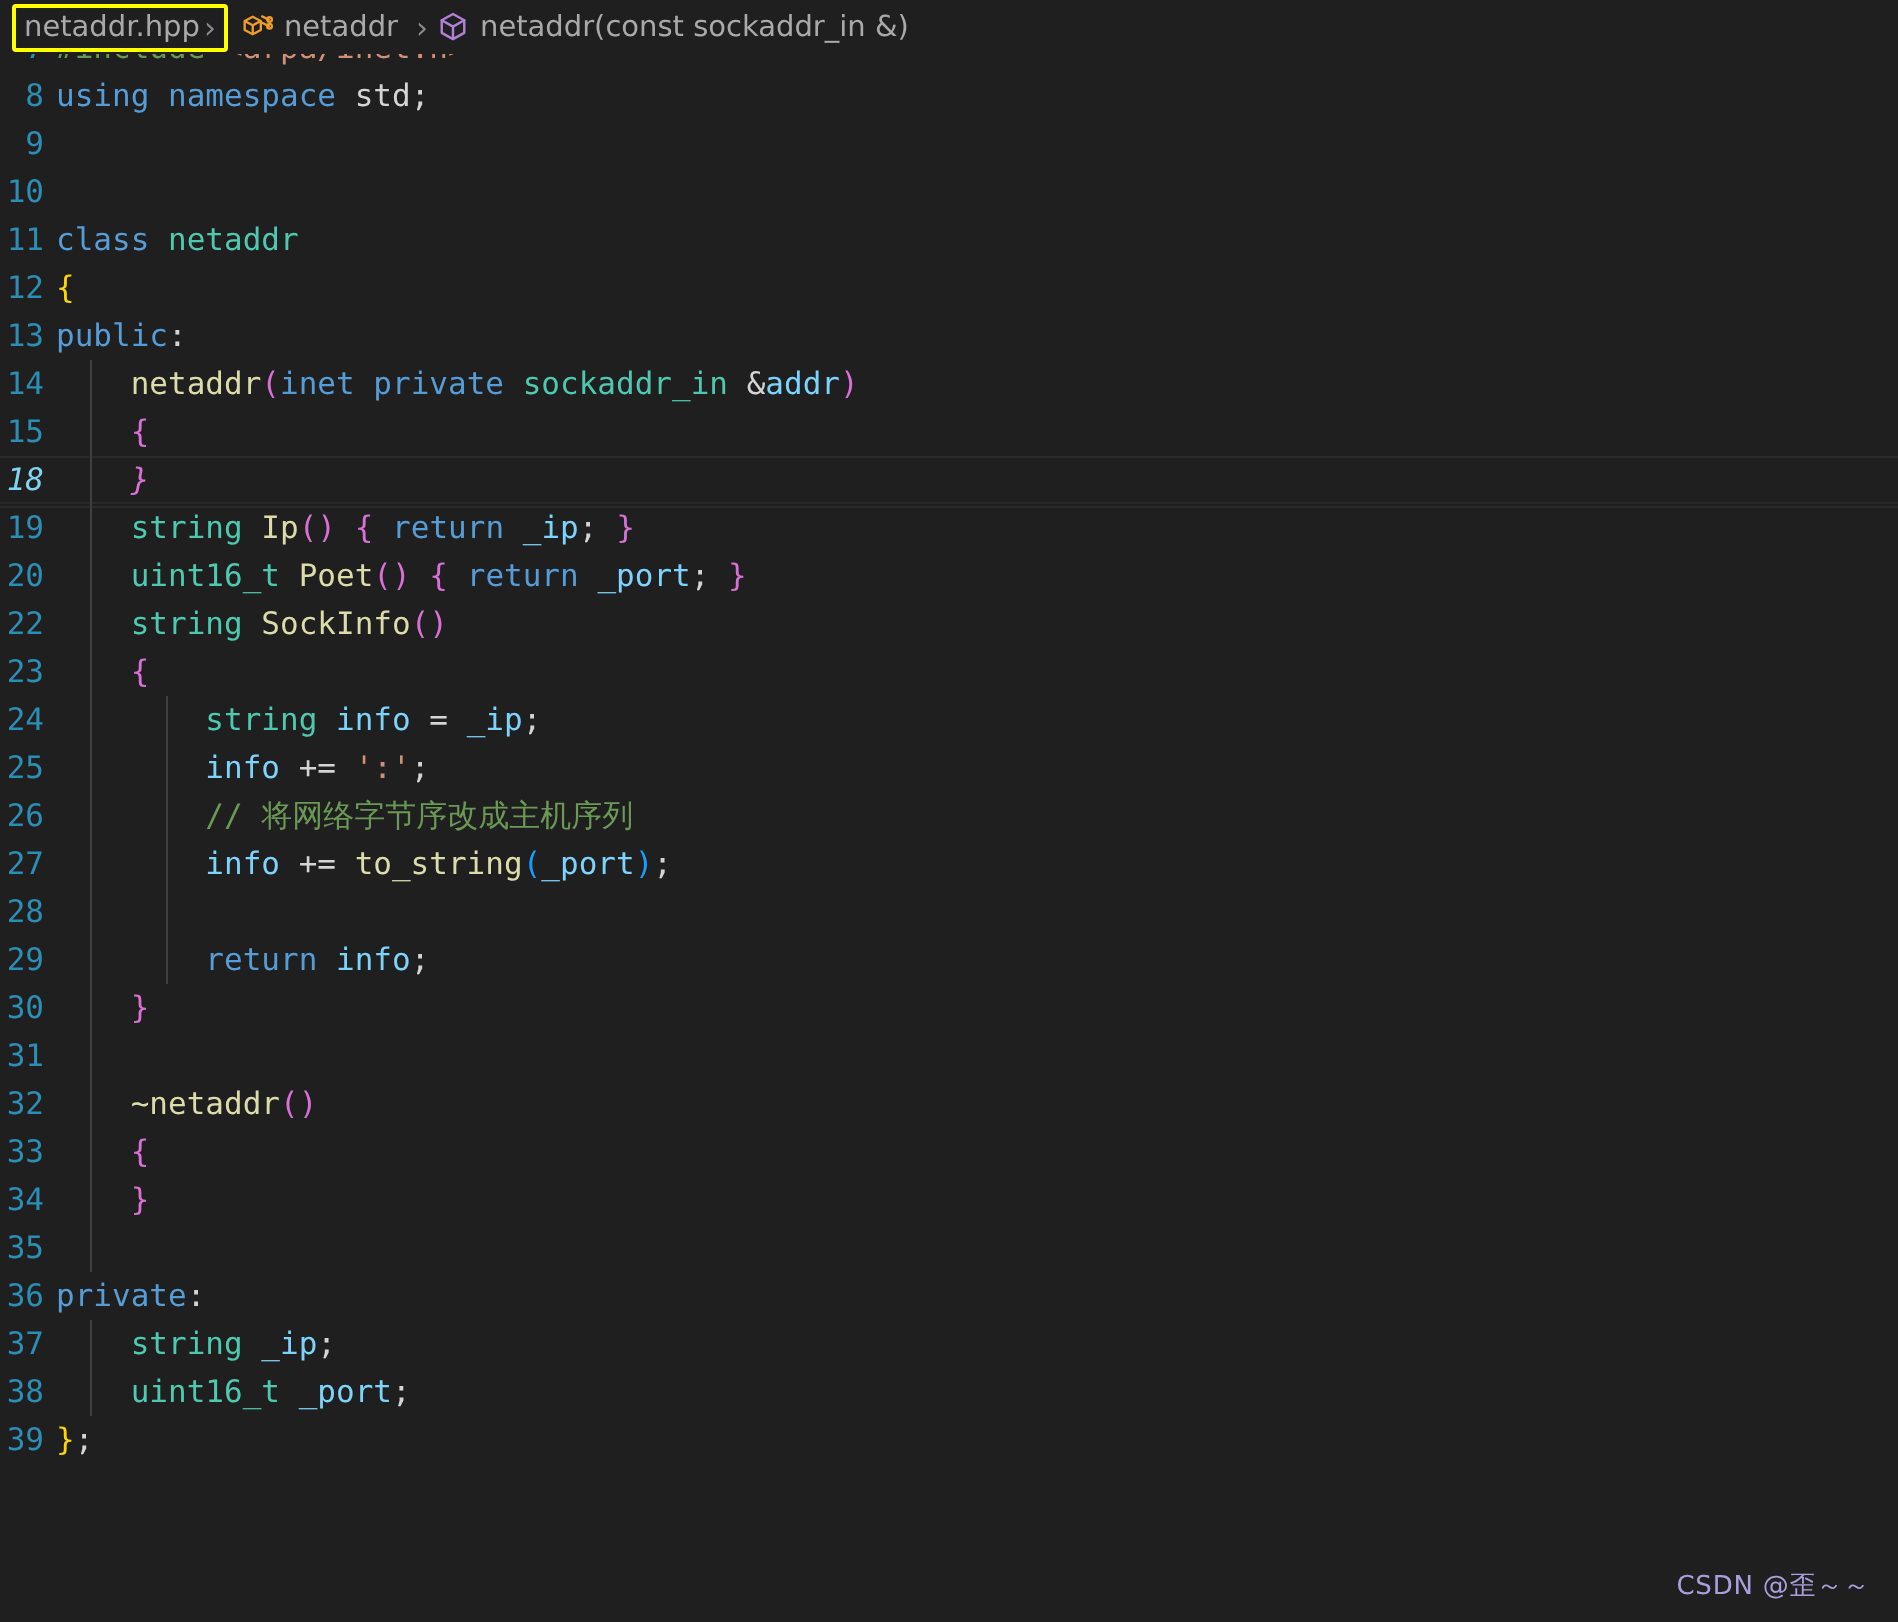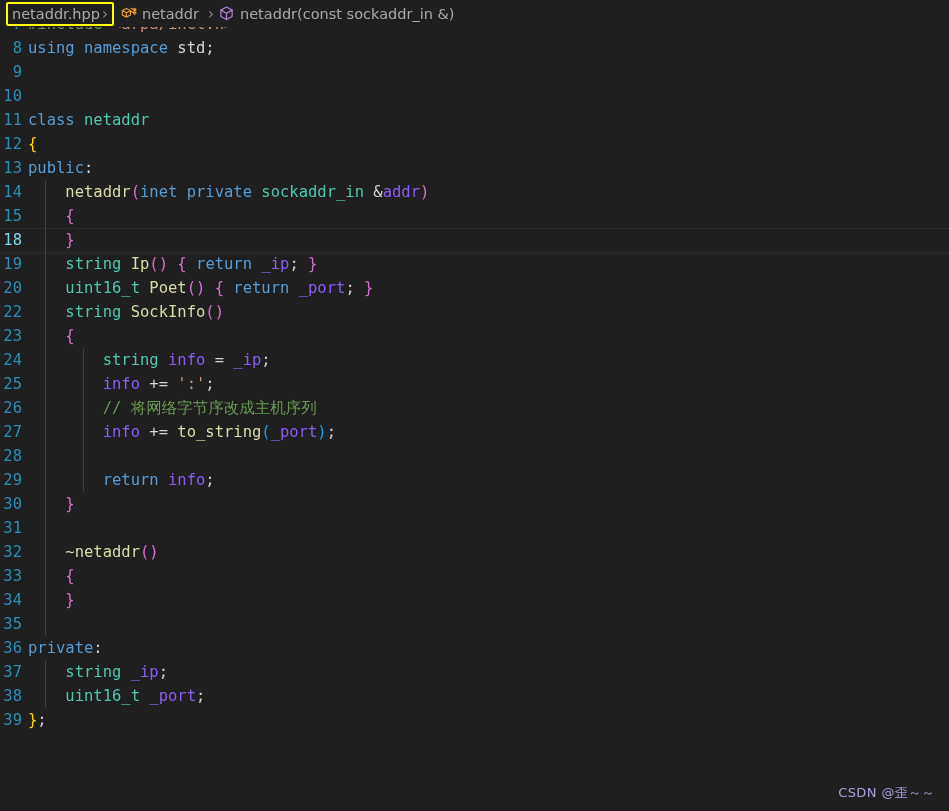--- a/index.html
+++ b/index.html
@@ -45,20 +45,21 @@
     position: relative;
     height: 24px;
     line-height: 24px;
     font-size: 15.5px;
     white-space: pre;
   }
 
   .line.current {
     background: #1f1f1f;
     box-shadow: inset 0 1px 0 #282828, inset 0 -1px 0 #282828;
+    font-style: italic;
   }
   .line.current::before {
     content: "";
     position: absolute;
     left: 0; right: 0; top: 0;
     height: 24px;
     border-top: 1px solid #2a2a2a;
     border-bottom: 1px solid #2a2a2a;
     pointer-events: none;
   }
@@ -90,21 +91,21 @@
     height: 24px;
     background: #404040;
   }
   .guide.g1 { left: 45px; }
   .guide.g2 { left: 83px; }
 
   
   .t-kw      { color: #569cd6; }   
   .t-type    { color: #4ec9b0; }   
   .t-fn      { color: #dcdcaa; }   
-  .t-var     { color: #8b5cf6; }   
+  .t-var     { color: #7dd3fc; }   
   .t-plain   { color: #d4d4d4; }   
   .t-str     { color: #ce9178; }   
   .t-cmt     { color: #6a9955; }   
   .t-br1     { color: #ffd700; }   
   .t-br2     { color: #da70d6; }   
   .t-br3     { color: #179fff; }
 
   .t-cjk {
     font-family: "DejaVu Sans", "Liberation Sans", sans-serif;
   }

